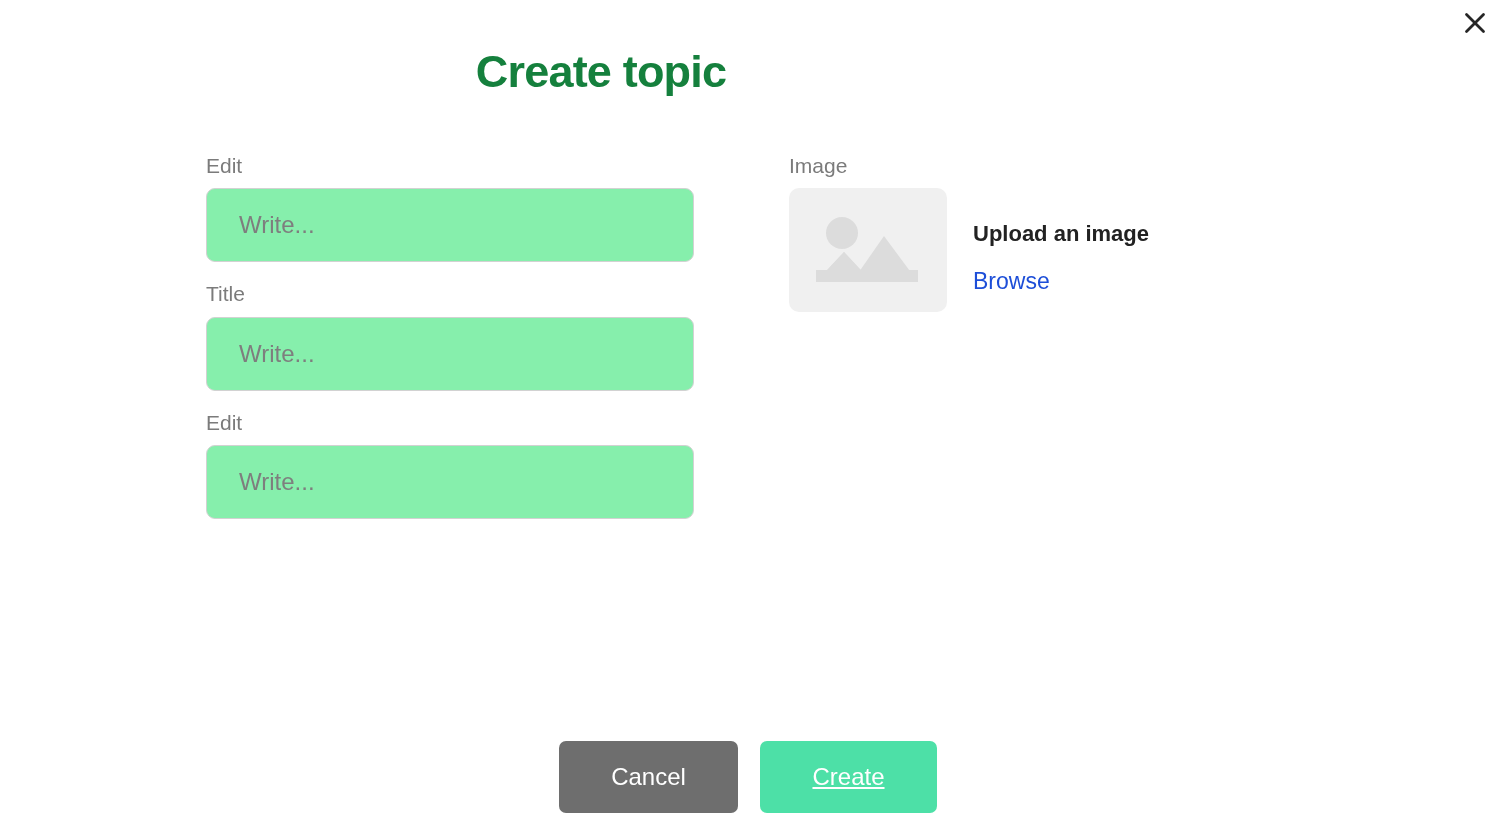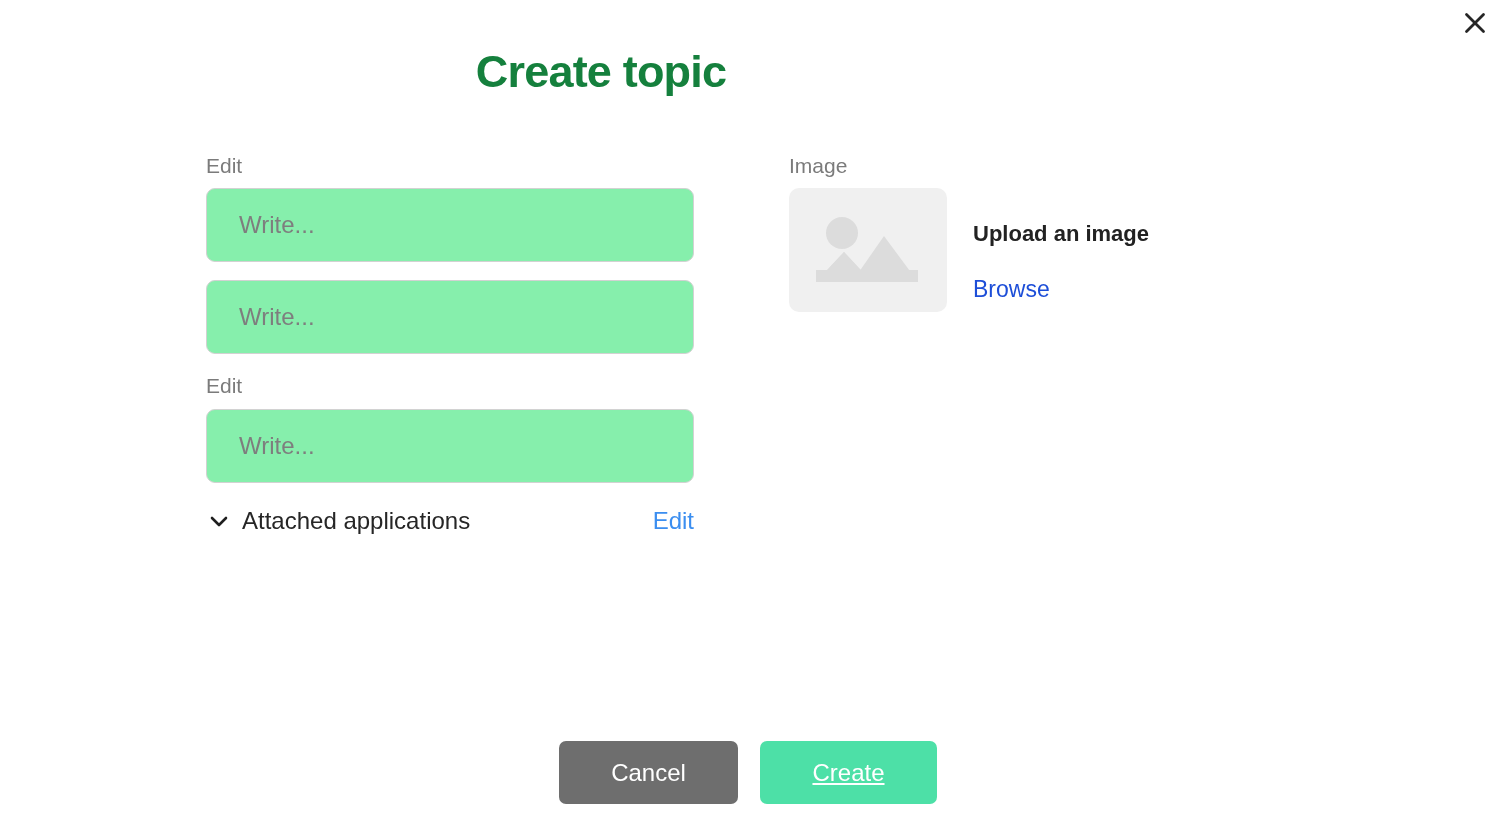--- a/index.html
+++ b/index.html
@@ -143,21 +143,21 @@
   }
   .upload-text {
     margin-left: 26px;
     padding-top: 33px;
   }
   .upload-heading {
     font-size: 22px;
     font-weight: bold;
     color: #222222;
     line-height: 1.2;
-    margin-bottom: 28px;
+    margin-bottom: 20px;
     white-space: nowrap;
   }
   .browse-link {
     font-size: 23px;
     color: #1d4ed8;
     cursor: pointer;
     line-height: 1.2;
   }
 
   
@@ -169,21 +169,21 @@
     display: flex;
     justify-content: center;
     gap: 22px;
   }
   .btn {
     border: none;
     border-radius: 7px;
     font-family: "Liberation Sans", sans-serif;
     font-size: 24px;
     color: #ffffff;
-    height: 63px;
+    height: 72px;
     cursor: pointer;
     padding: 0;
   }
   .btn-cancel {
     width: 179px;
     background: #6e6e6e;
   }
   .btn-create {
     width: 177px;
     background: #4de0a7;
@@ -208,37 +208,29 @@
   <div class="columns">
 
     <div class="col-left">
 
       <div class="field">
         <label class="field-label">Edit</label>
         <input class="text-input" type="text" placeholder="Write..." style="">
       </div>
 
       <div class="field field-title">
+        <label class="field-label">Title</label>
         <input class="text-input" type="text" placeholder="Write..." style="">
       </div>
 
       <div class="field field-body">
         <label class="field-label">Edit</label>
         <input class="text-input" type="text" placeholder="Write..." style="">
       </div>
 
-      <div class="attached-row">
-        <span class="chevron-icon">
-          <svg width="24" height="24" viewBox="0 0 24 24" aria-hidden="true">
-            <polyline points="5,9 12,16 19,9" fill="none" stroke="#1f1f1f" stroke-width="2.6" stroke-linecap="round" stroke-linejoin="round"></polyline>
-          </svg>
-        </span>
-        <span class="attached-label">Attached applications</span>
-        <span class="edit-link">Edit</span>
-      </div>
 
     </div>
 
     <div class="col-right">
       <label class="field-label">Image</label>
       <div class="upload-row">
         <div class="image-thumb">
           <span>
             <svg width="120" height="92" viewBox="0 0 120 92" aria-hidden="true">
               <circle cx="34" cy="31" r="16" fill="#dcdcdc"></circle>

